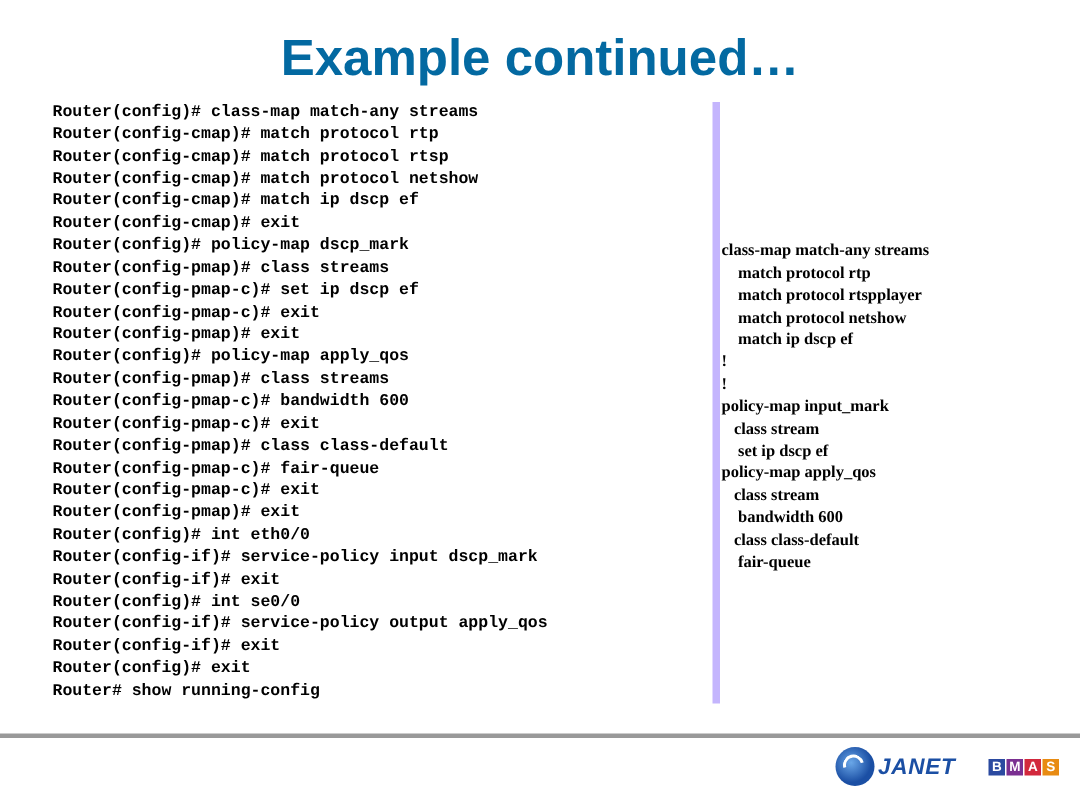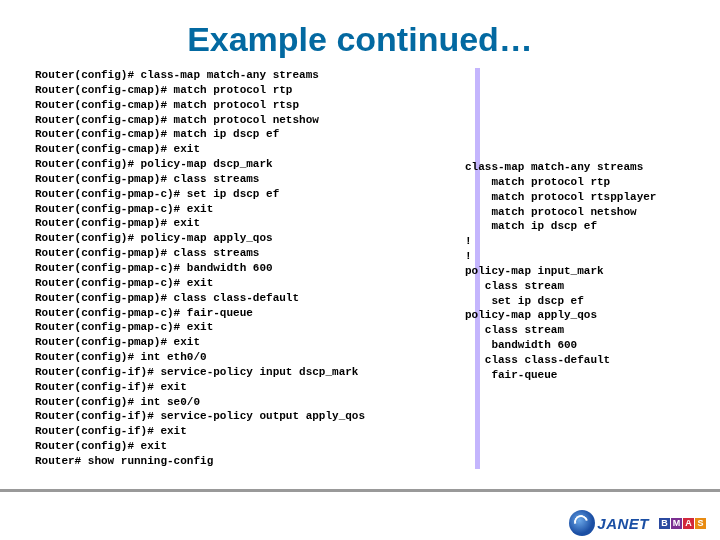--- a/index.html
+++ b/index.html
@@ -36,23 +36,23 @@
     font-family: "Courier New", Courier, monospace;
     font-weight: bold;
     font-size: 11px;
     line-height: 1.35;
     white-space: pre;
     color: #000;
   }
   .summary {
     position: absolute;
     top: 160px;
-    right: 30px;
+    right: 14px;
     width: 225px;
-    font-family: Liberation Mono, monospace;
+    font-family: Liberation Serif, serif;
     font-weight: bold;
     font-size: 11px;
     line-height: 1.35;
     white-space: pre;
     color: #000;
   }
   .footer-rule {
     position: absolute;
     left: 0;
     right: 0;
@@ -62,25 +62,25 @@
   }
   .footer-text {
     position: absolute;
     bottom: 16px;
     left: 26px;
     font-size: 17px;
     color: #000;
   }
   .logo-group {
     position: absolute;
-    bottom: 4px;
+    bottom: 16px;
     right: 14px;
     display: flex;
     align-items: center;
-    gap: 10px;
+    gap: 22px;
   }
   .bmas-logo {
     display: flex;
     flex-direction: column;
     align-items: center;
   }
   .bmas-tiles {
     display: grid;
     grid-template-columns: repeat(4, 11px);
     grid-template-rows: 11px;

